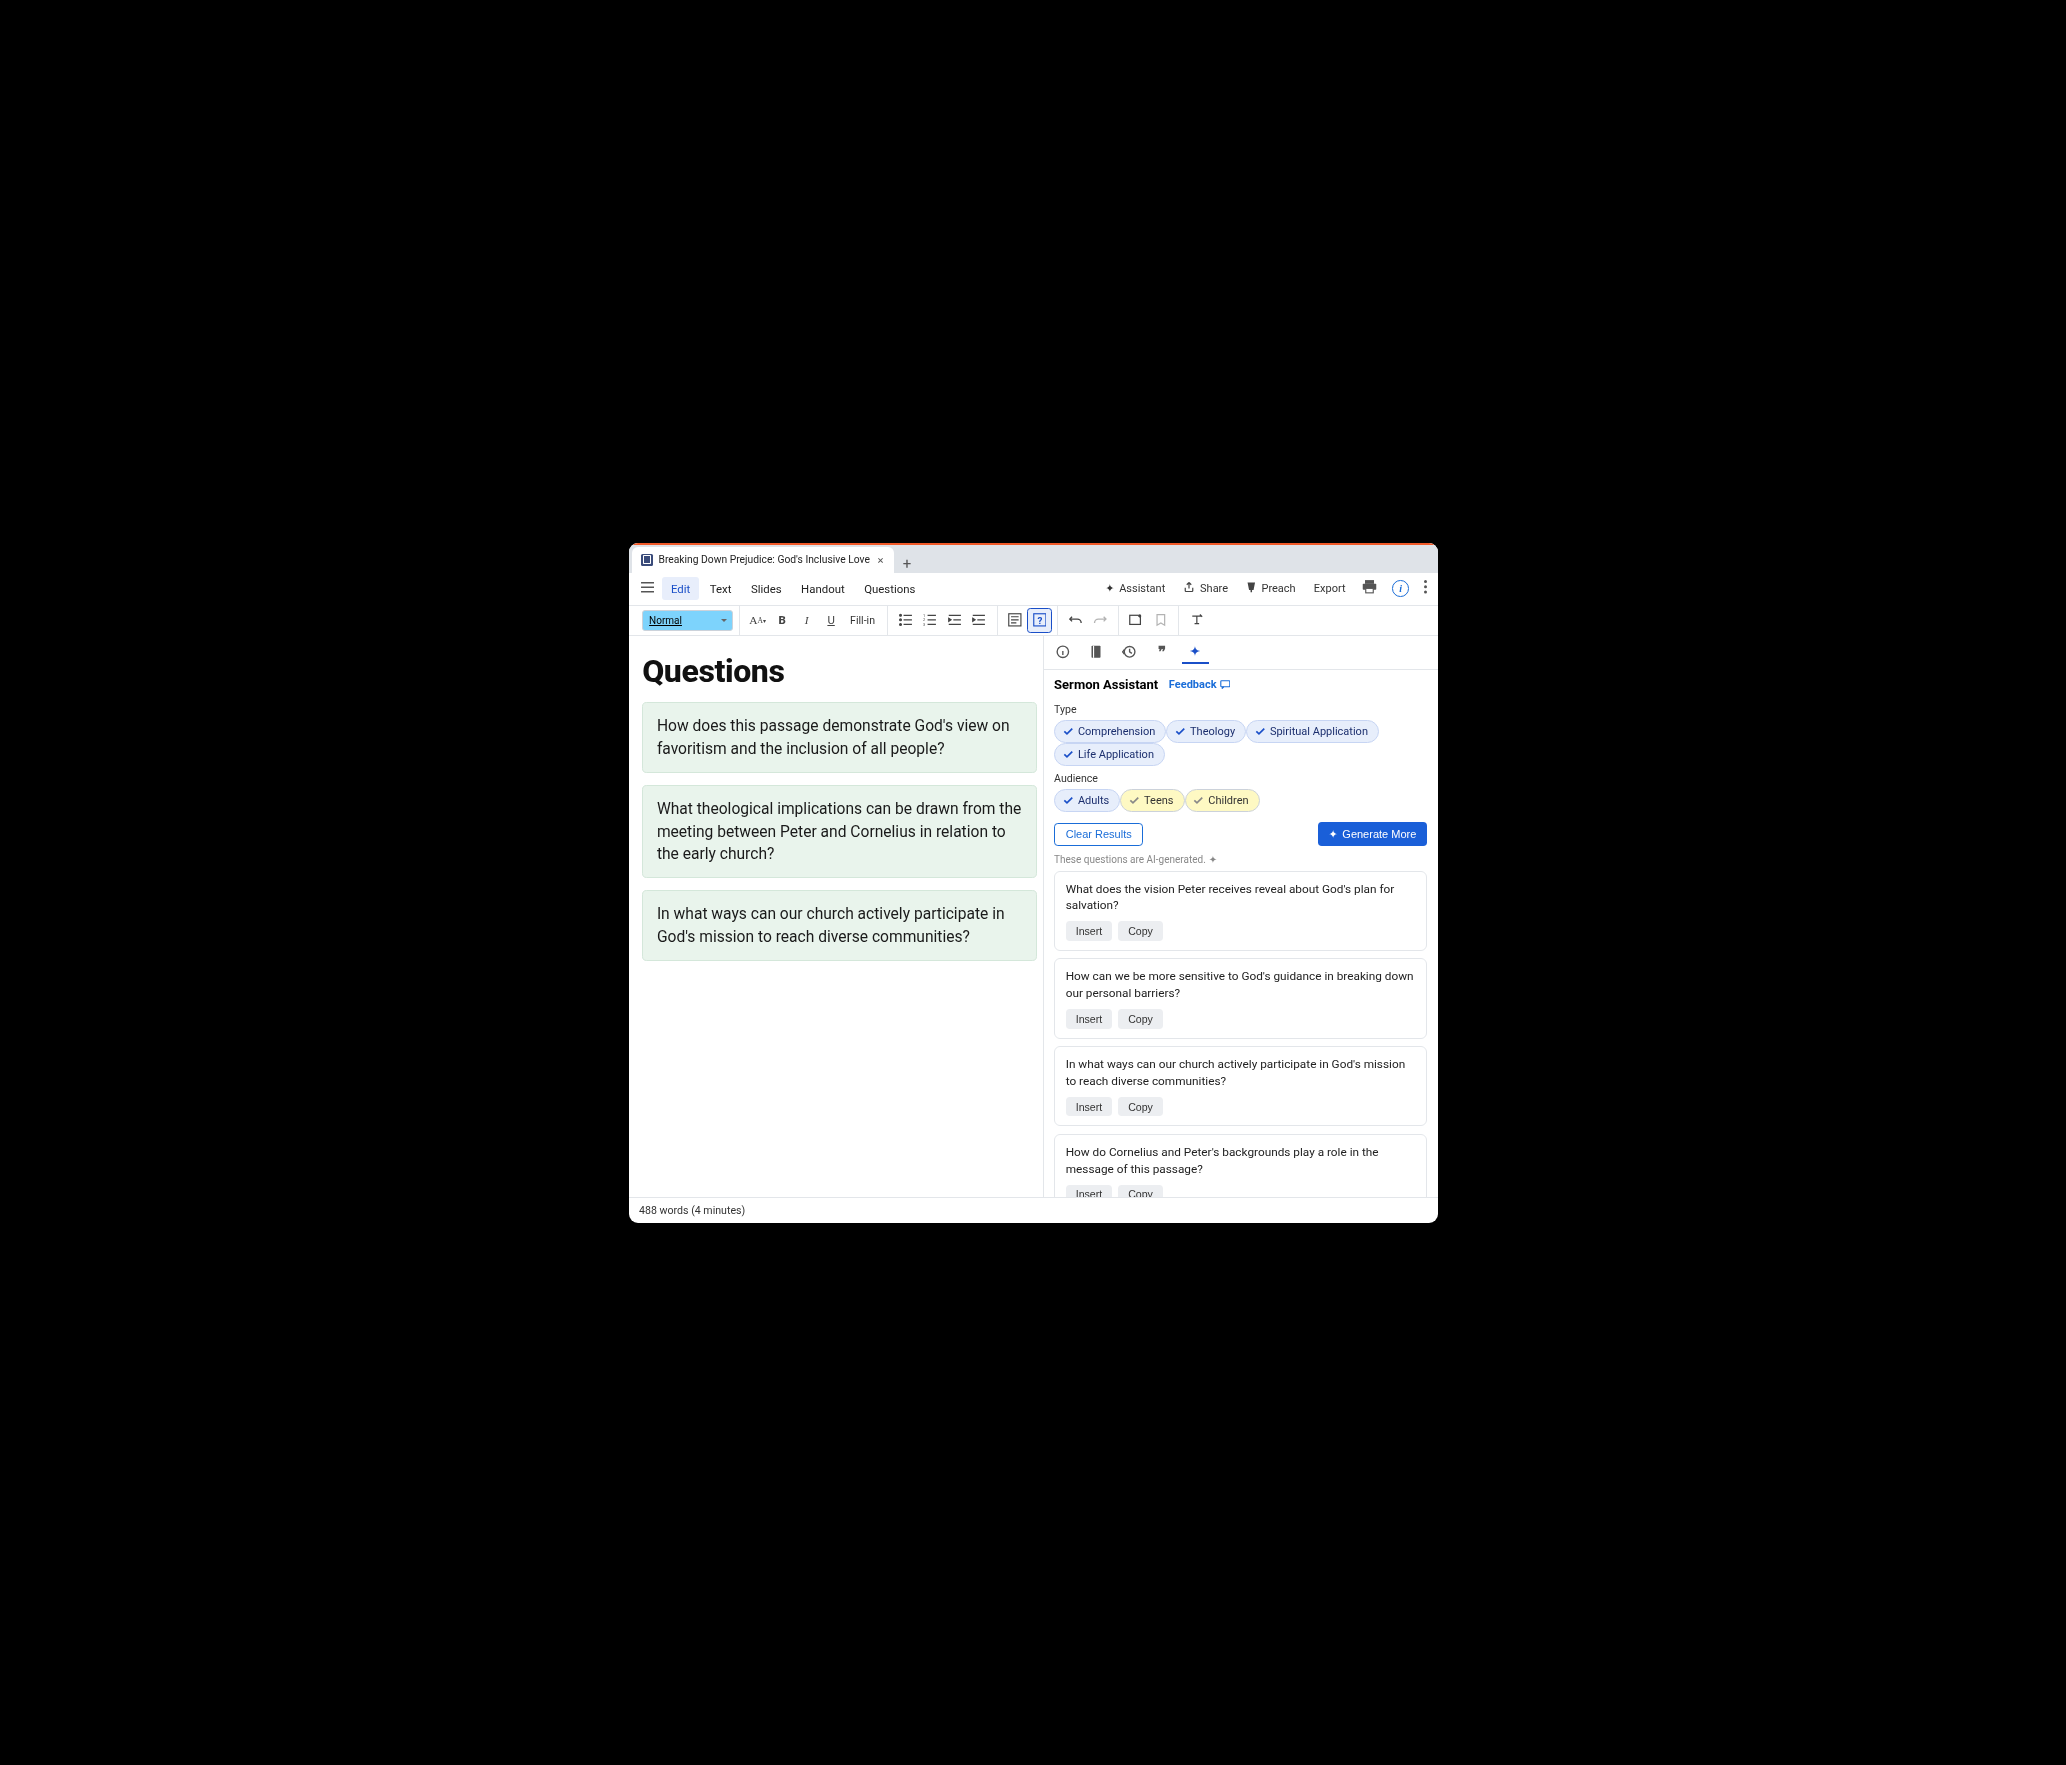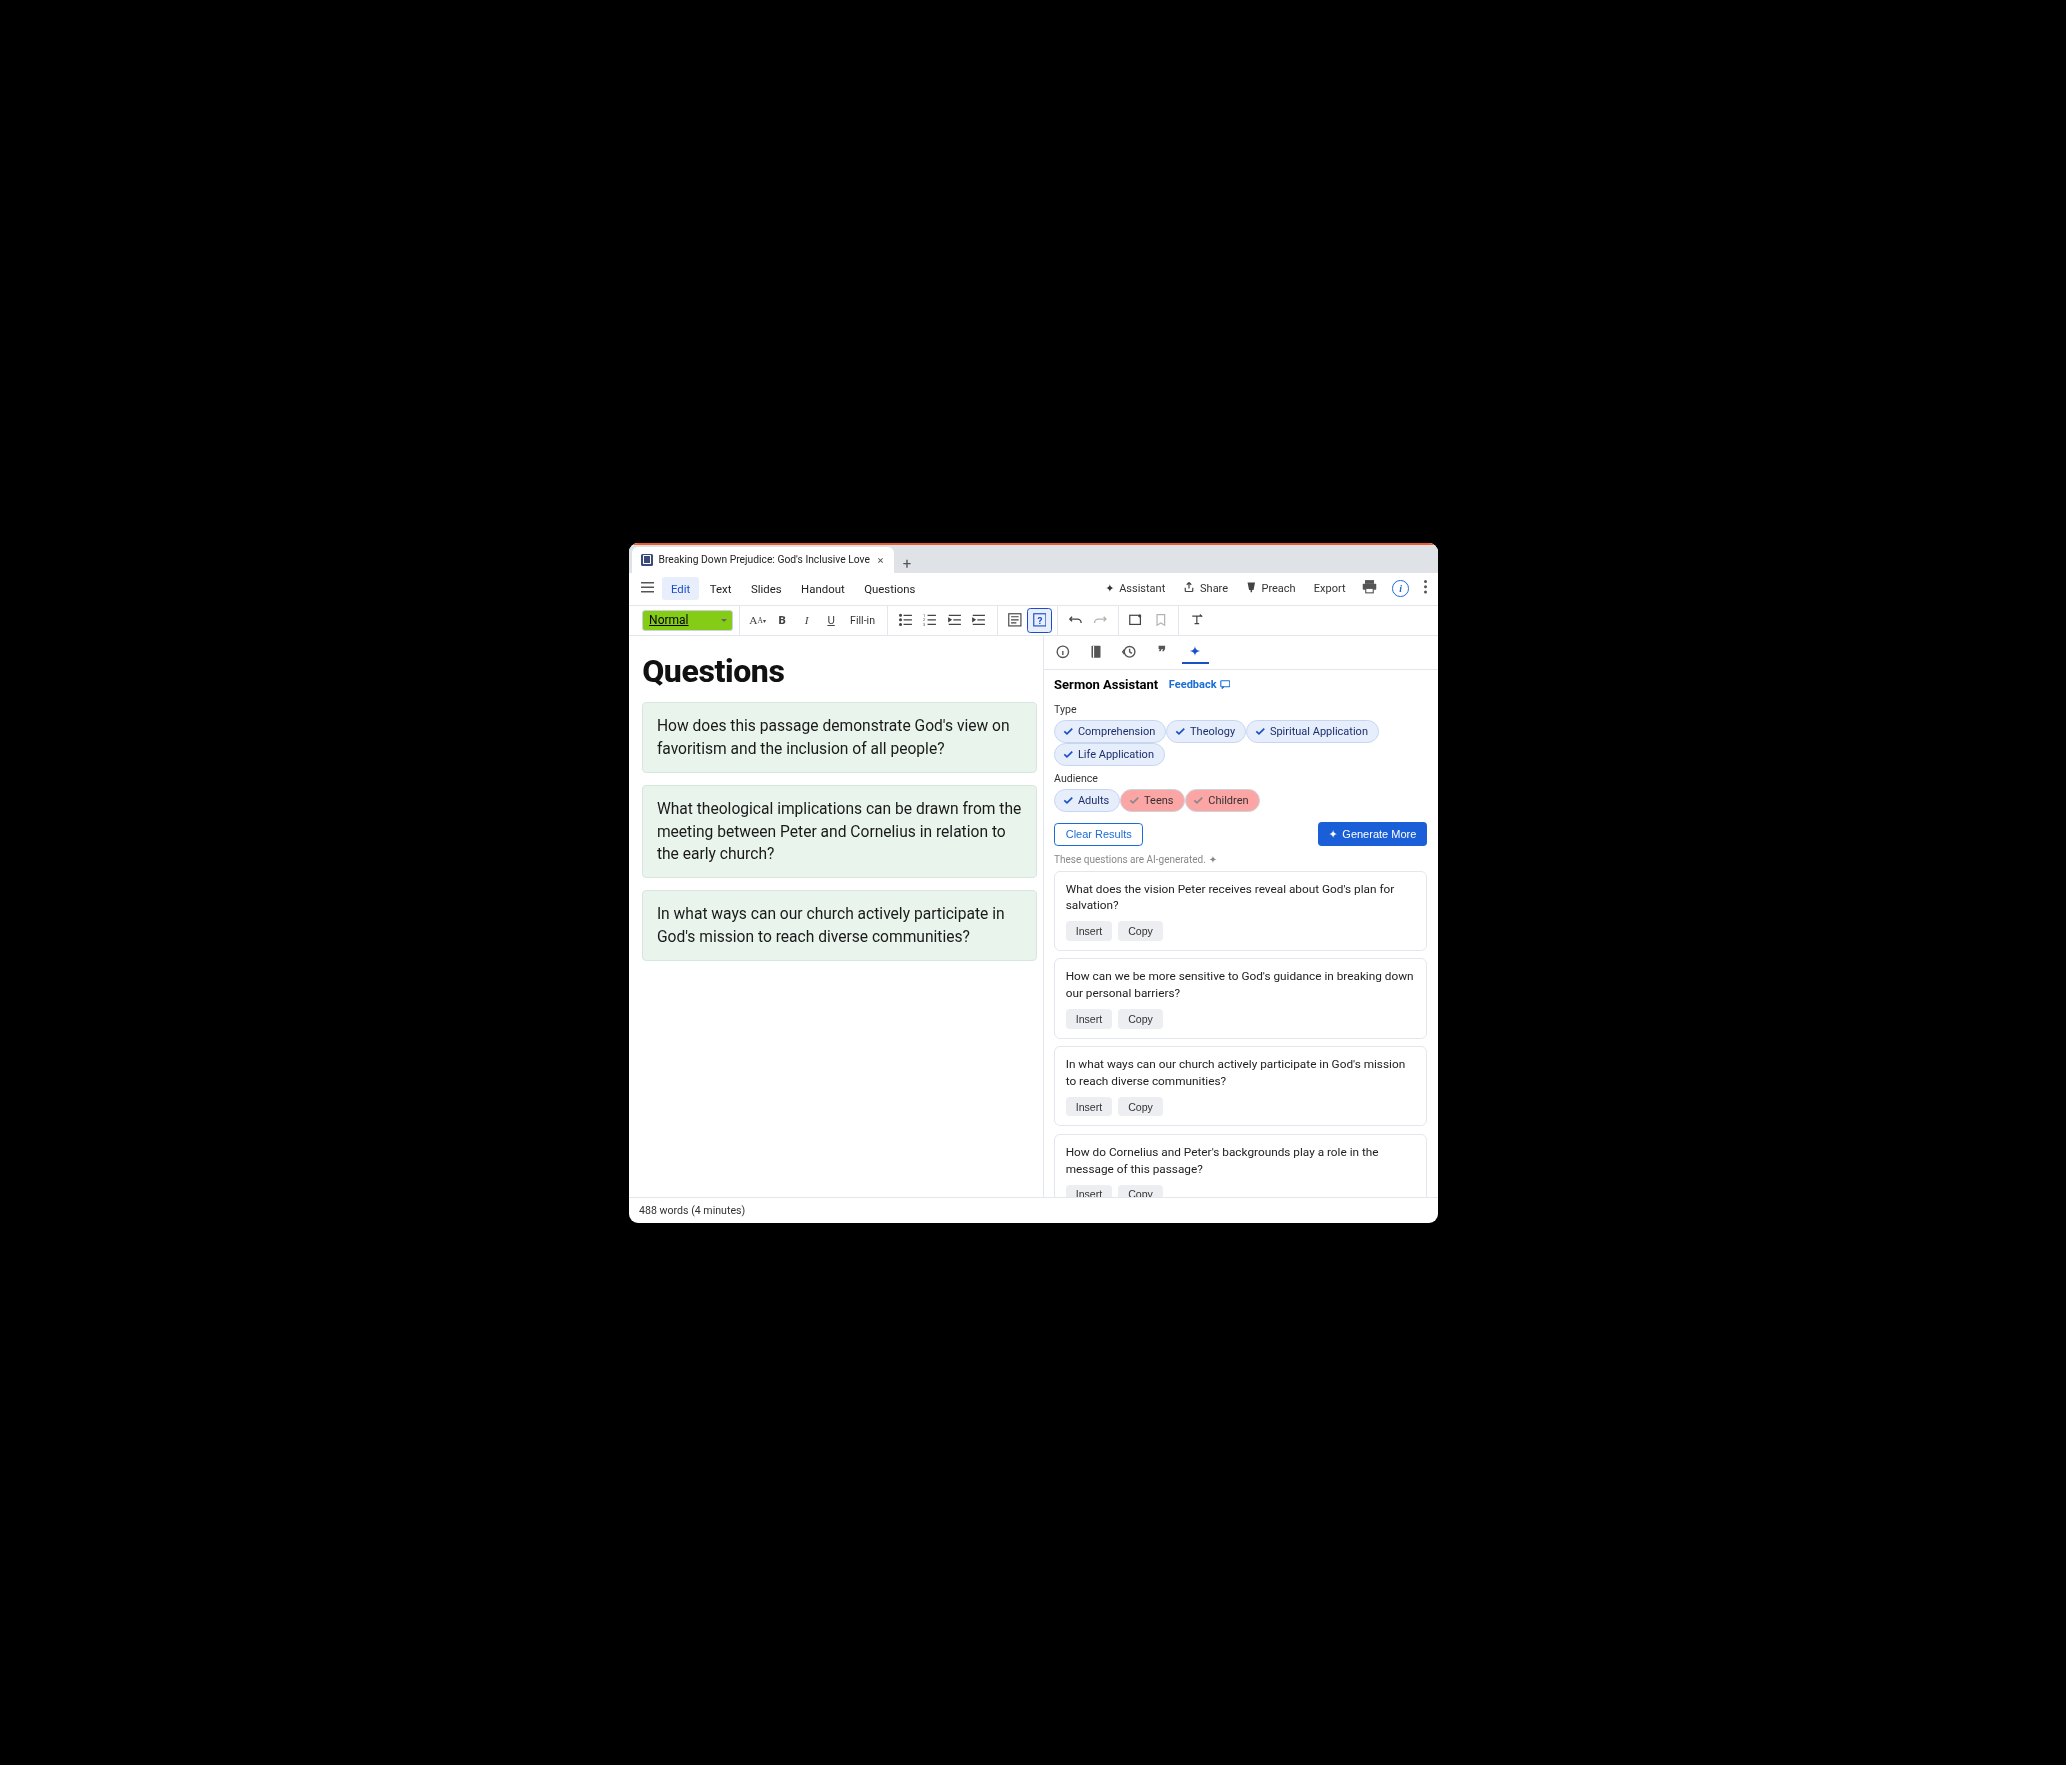--- a/index.html
+++ b/index.html
@@ -74,21 +74,21 @@
   .toolbar{
     display:flex;
     align-items:center;
     border-bottom:0.8px solid #e3e6ea;
     height:30px;
     padding:0 7.6px;
     gap:0;
   }
   .toolbar .group{display:flex;align-items:center;gap:1.5px;padding:0 6px;border-right:0.8px solid #e3e6ea;height:100%;}
   .toolbar .group:last-child{border-right:none;}
-  .style-select{border:0.8px solid #ccd2da;border-radius:3px;height:21px;padding:0 16.7px 0 6px;font-size:12px;background:#84cc16;position:relative;min-width:91px;display:flex;align-items:center;text-decoration:underline;}
+  .style-select{border:0.8px solid #ccd2da;border-radius:3px;height:21px;padding:0 16.7px 0 6px;font-size:10px;background:#7dd3fc;position:relative;min-width:91px;display:flex;align-items:center;text-decoration:underline;}
   .style-select::after{content:"";position:absolute;right:5.3px;top:8.4px;border-left:3px solid transparent;border-right:3px solid transparent;border-top:3.8px solid #666;}
   .tbtn{width:23px;height:23px;display:flex;align-items:center;justify-content:center;color:#444;cursor:pointer;border-radius:2.3px;font-size:11.4px;}
   .tbtn.active{background:#e8eefb;color:#1a4fc8;outline:1.1px solid #1a4fc8;}
   .tbtn svg{width:13.7px;height:13.7px;}
   .fillin{font-size:10.6px;color:#333;padding:0 6px;}
   
   .body{flex:1;display:flex;overflow:hidden;}
   .editor{flex:1;overflow-y:auto;padding:13.7px 6px 0 13.7px;}
   .editor h1{font-size:32px;font-weight:800;margin:3px 0 12px;color:#111;letter-spacing:-0.4px;}
   .qcard{
@@ -104,21 +104,21 @@
   .sidepanel{width:395px;border-left:0.8px solid #e3e6ea;display:flex;flex-direction:column;overflow:hidden;}
   .sp-tabs{display:flex;gap:6px;padding:4.6px 6px;border-bottom:0.8px solid #e3e6ea;}
   .sp-tab{width:27px;height:24px;display:flex;align-items:center;justify-content:center;color:#555;border-radius:3px;cursor:pointer;}
   .sp-tab.active{color:#1a4fc8;border-bottom:2.3px solid #1a4fc8;border-radius:0;}
   .sp-header{display:flex;align-items:center;gap:10.6px;padding:7.6px 10.6px 4.6px;}
   .sp-title{font-size:13px;font-weight:700;}
   .sp-feedback{color:#1a6dd8;font-size:11px;display:flex;align-items:center;gap:3px;font-weight:bold;}
   .sp-body{flex:1;overflow-y:auto;padding:0 10.6px 10.6px;}
   .sp-label{font-size:10.6px;color:#333;margin:6px 0 4.6px;}
   .chips{display:flex;flex-wrap:wrap;}
-  .chip{display:flex;align-items:center;gap:4.6px;border:0.8px solid #ccd2da;border-radius:12px;padding:3.8px 10px 3.8px 7.6px;font-size:11px;cursor:pointer;background:#fca5a5;color:#333;}
+  .chip{display:flex;align-items:center;gap:4.6px;border:0.8px solid #ccd2da;border-radius:12px;padding:3.8px 10px 3.8px 7.6px;font-size:11px;cursor:pointer;background:#fef9c3;color:#333;}
   .chip.sel{background:#e7eefb;border-color:#c7d5f3;color:#1c2f6e;}
   .chip .chk{width:10.6px;height:10.6px;}
   .chip.sel .chk{color:#1a4fc8;}
   .chip:not(.sel) .chk{color:#888;}
   .sp-row{display:flex;justify-content:space-between;align-items:center;margin:10.6px 0 7.6px;}
   .btn-outline{border:1.1px solid #1a6dd8;color:#1a6dd8;background:#fff;border-radius:3.8px;padding:4.6px 10.6px;font-size:11px;cursor:pointer;}
   .btn-primary{background:#1a5fd8;color:#fff;border:none;border-radius:3.8px;padding:5.3px 10.6px;font-size:11px;cursor:pointer;display:flex;align-items:center;gap:4.6px;}
   .ai-note{font-size:10px;color:#888;display:flex;align-items:center;gap:3px;margin-bottom:6px;}
   .gen-card{border:0.8px solid #e3e6ea;border-radius:6px;padding:9px 10.6px;margin-bottom:7.6px;}
   .gen-text{font-size:11.8px;line-height:1.4;color:#222;margin-bottom:7.6px;}

